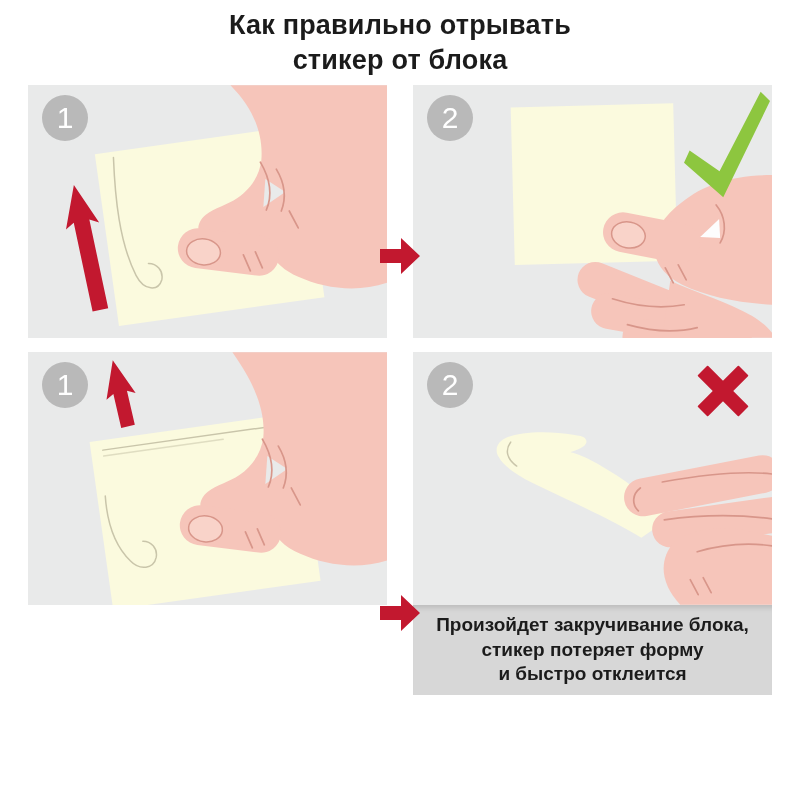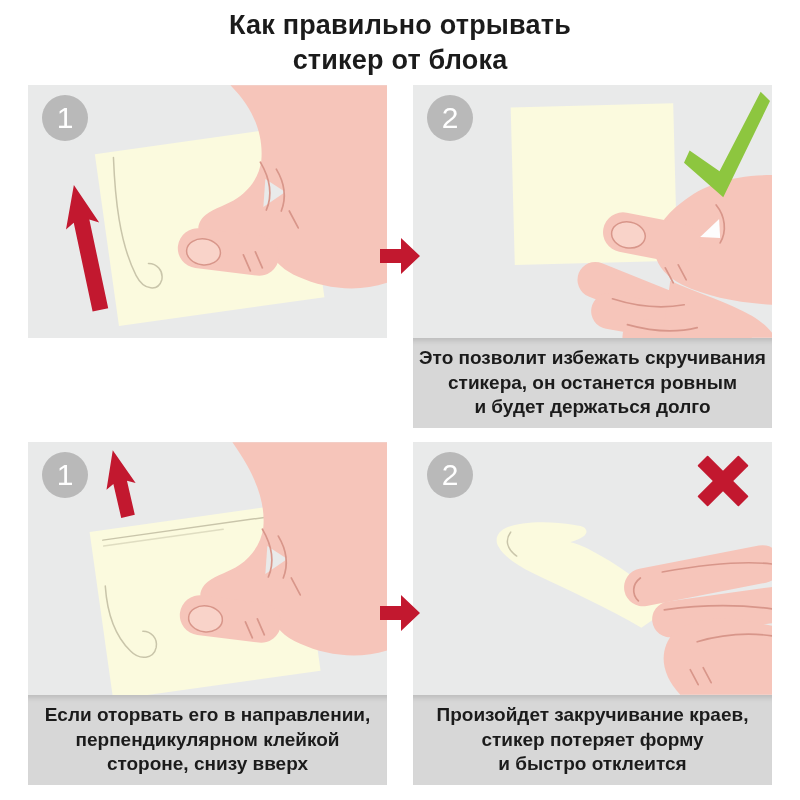--- a/index.html
+++ b/index.html
@@ -116,23 +116,20 @@
             <path class="hline" d="M 253,183 l 8,15"></path>
             <path class="hline" d="M 266,180 l 8,15"></path>
             <path class="hline" d="M 200,214 C 225,222 250,224 272,220"></path>
             <path class="hline" d="M 215,240 C 240,247 265,248 285,243"></path>
           </g>
         </svg>
         <svg class="mark check" viewBox="0 0 92 114">
           <polygon class="green" points="6,63 38,85 82,0 92,10 42,113 0,76"></polygon>
         </svg>
       </div>
-      <div class="caption">Это позволит избежать скручивания
-стикера, он останется ровным
-и будет держаться долго</div>
     </section>
 
     <section class="panel">
       <div class="art">
         <div class="badge">
           <span>1</span>
         </div>
         <svg class="illus" viewBox="0 0 360 253">
           <g transform="rotate(-8 180 155)">
             <rect class="note" x="72" y="74" width="210" height="170"></rect>
@@ -147,23 +144,20 @@
             <ellipse class="nail" cx="176" cy="167" rx="17" ry="13" transform="rotate(7 176 167)"></ellipse>
             <path class="hline" d="M 233,77 C 243,94 245,111 239,125"></path>
             <path class="hline" d="M 249,84 C 258,99 259,113 254,126"></path>
             <path class="hline" d="M 262,126 l 9,17"></path>
             <path class="hline" d="M 216,170 l 7,16"></path>
             <path class="hline" d="M 228,167 l 7,16"></path>
           </g>
           <polygon class="red" points="0,0 15,37 7,33 7,68 -7,68 -7,33 -15,37" transform="translate(85,8) rotate(-13)"></polygon>
         </svg>
       </div>
-      <div class="caption">Если оторвать его в направлении,
-перпендикулярном клейкой
-стороне, снизу вверх</div>
     </section>
 
     <section class="panel">
       <div class="art">
         <div class="badge">
           <span>2</span>
         </div>
         <svg class="illus" viewBox="0 0 360 253">
           <g>
             <path class="note" d="M 162,83 C 135,78 108,80 95,85 C 85,89 81,97 86,105 C 90,113 102,122 120,131 C 155,148 198,167 229,186 L 256,167 C 235,143 205,122 176,107 C 166,102 160,101 158,100 C 165,98 173,95 174,90 C 174,85 169,84 162,83 Z"></path>
@@ -181,21 +175,21 @@
             <path class="hline" d="M 291,226 l 8,15"></path>
           </g>
         </svg>
         <svg class="mark cross" viewBox="0 0 64 64">
           <g transform="translate(32,32)">
             <rect class="red" x="-32" y="-8" width="64" height="16" rx="1" transform="rotate(45)"></rect>
             <rect class="red" x="-32" y="-8" width="64" height="16" rx="1" transform="rotate(-45)"></rect>
           </g>
         </svg>
       </div>
-      <div class="caption">Произойдет закручивание краев,
+      <div class="caption">Произойдет закручивание блока,
 стикер потеряет форму
 и быстро отклеится</div>
     </section>
 
     <svg class="flow-arrow row1" viewBox="0 0 40 38">
       <polygon class="red" points="0,12 21,12 21,1 40,19 21,37 21,26 0,26"></polygon>
     </svg>
     <svg class="flow-arrow row2" viewBox="0 0 40 38">
       <polygon class="red" points="0,12 21,12 21,1 40,19 21,37 21,26 0,26"></polygon>
     </svg>

